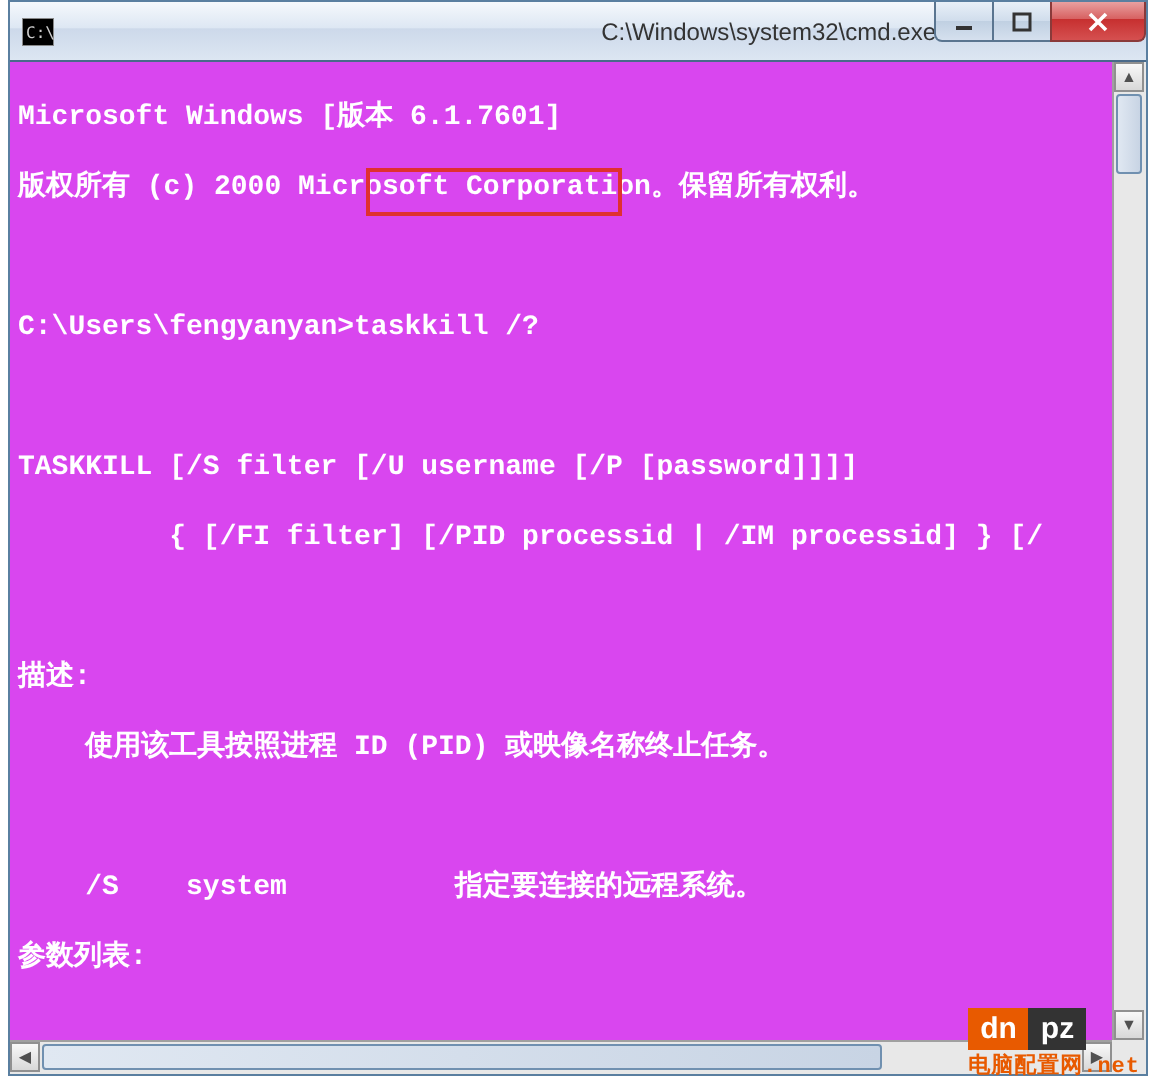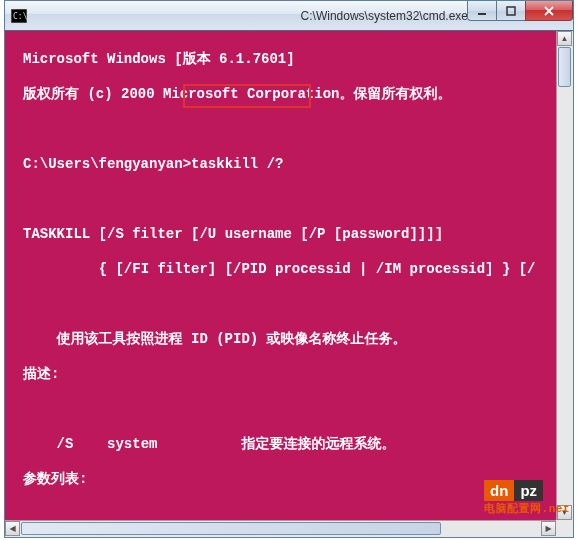--- a/index.html
+++ b/index.html
@@ -7,29 +7,29 @@
 .window { width: 570px; height: 538px; border: 1px solid #5a7fa0; background: #000; position: relative; display: flex; flex-direction: column; margin-left: 4px; }
 .titlebar { height: 30px; background: linear-gradient(to bottom, #f5f8fc 0%, #dde7f3 45%, #cdd9ea 46%, #dce6f2 100%); display: flex; align-items: center; padding-left: 6px; border-bottom: 1px solid #4a6a8a; }
 .title-icon { width: 16px; height: 14px; margin-right: 6px; }
 .title-icon svg { width: 16px; height: 14px; }
 .title-text { font-size: 12px; color: #333; flex: 1; text-align: right; }
 .win-controls { display: flex; align-items: flex-start; height: 100%; }
 .win-btn { width: 30px; height: 20px; border: 1px solid #5a7590; border-top: none; background: linear-gradient(to bottom, #e8f0f8 0%, #d0ddec 50%, #c0d0e2 51%, #d5e0ee 100%); display: flex; align-items: center; justify-content: center; font-size: 11px; cursor: pointer; margin-left: -1px; }
 .win-btn.close { width: 48px; background: linear-gradient(to bottom, #e9a0a0 0%, #d76060 45%, #c73030 46%, #d55050 100%); border-color: #8a3a3a; border-bottom-right-radius: 4px; }
 .win-btn.min { border-bottom-left-radius: 4px; }
 .win-btn svg { width: 12px; height: 10px; }
-.terminal { flex: 1; background: #be185d; color: #fff; font-family: 'Consolas', 'Courier New', monospace; font-size: 14px; line-height: 1.25; padding: 2px 18px; overflow: hidden; position: relative; white-space: pre-wrap; font-weight: bold; }
+.terminal { flex: 1; background: #d946ef; color: #fff; font-family: 'Consolas', 'Courier New', monospace; font-size: 14px; line-height: 1.25; padding: 2px 4px; overflow: hidden; position: relative; white-space: pre-wrap; font-weight: bold; }
 .terminal .line { display: block; }
 .red-box { position: absolute; border: 2px solid #e03030; pointer-events: none; }
 .scrollbar-v { position: absolute; right: 0; top: 30px; bottom: 17px; width: 17px; background: #e8e8e8; border-left: 1px solid #a0a0a0; }
 .scrollbar-h { position: absolute; left: 0; bottom: 0; right: 17px; height: 17px; background: #e8e8e8; border-top: 1px solid #a0a0a0; }
 .sb-corner { position: absolute; right: 0; bottom: 0; width: 17px; height: 17px; background: #e8e8e8; }
 .sb-btn { width: 15px; height: 15px; background: linear-gradient(to bottom, #f8f8f8, #d8d8d8); border: 1px solid #909090; display: flex; align-items: center; justify-content: center; font-size: 8px; color: #505050; position: absolute; cursor: pointer; }
 .sb-thumb { position: absolute; background: linear-gradient(to right, #e0e8f2, #c8d4e4); border: 1px solid #7090b0; border-radius: 2px; }
-.watermark { position: absolute; bottom: 24px; right: 8px; }
+.watermark { position: absolute; bottom: 0; right: 8px; }
 .wm-box { background: #e85a00; color: #fff; font-weight: bold; padding: 2px 6px; font-size: 15px; display: inline-block; }
 .wm-box.dark { background: #333; }
 .wm-sub { color: #e85a00; font-size: 11px; text-align: right; font-weight: bold; letter-spacing: 0.5px; font-family: Liberation Mono, monospace; }
 </style>
 </head>
 <body>
 
 <div class="window">
   <div class="titlebar">
     <span class="title-icon">
@@ -60,22 +60,22 @@
 
   <div class="terminal">
 <span class="line">Microsoft Windows [版本 6.1.7601]</span>
 <span class="line">版权所有 (c) 2000 Microsoft Corporation。保留所有权利。</span>
 <span class="line"> </span>
 <span class="line"><span>C:\Users\fengyanyan&gt;</span><span>taskkill /?</span></span>
 <span class="line"> </span>
 <span class="line">TASKKILL [/S filter [/U username [/P [password]]]]</span>
 <span class="line">         { [/FI filter] [/PID processid | /IM processid] } [/</span>
 <span class="line"> </span>
+<span class="line">描述:</span>
 <span class="line">    使用该工具按照进程 ID (PID) 或映像名称终止任务。</span>
-<span class="line">描述:</span>
 <span class="line"> </span>
 <span class="line">    <span>/S</span>    <span>system</span>          <span>指定要连接的远程系统。</span></span>
 <span class="line">参数列表:</span>
 <span class="line"> </span>
 
 
 
 
 
 

